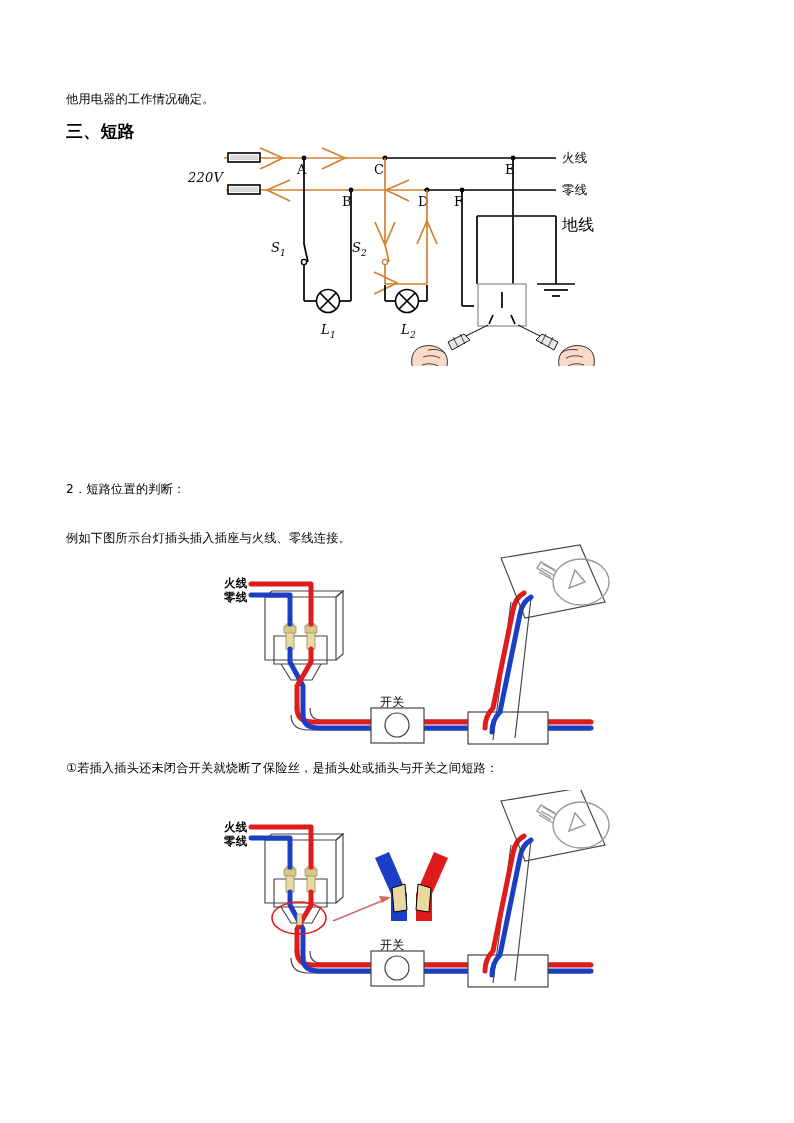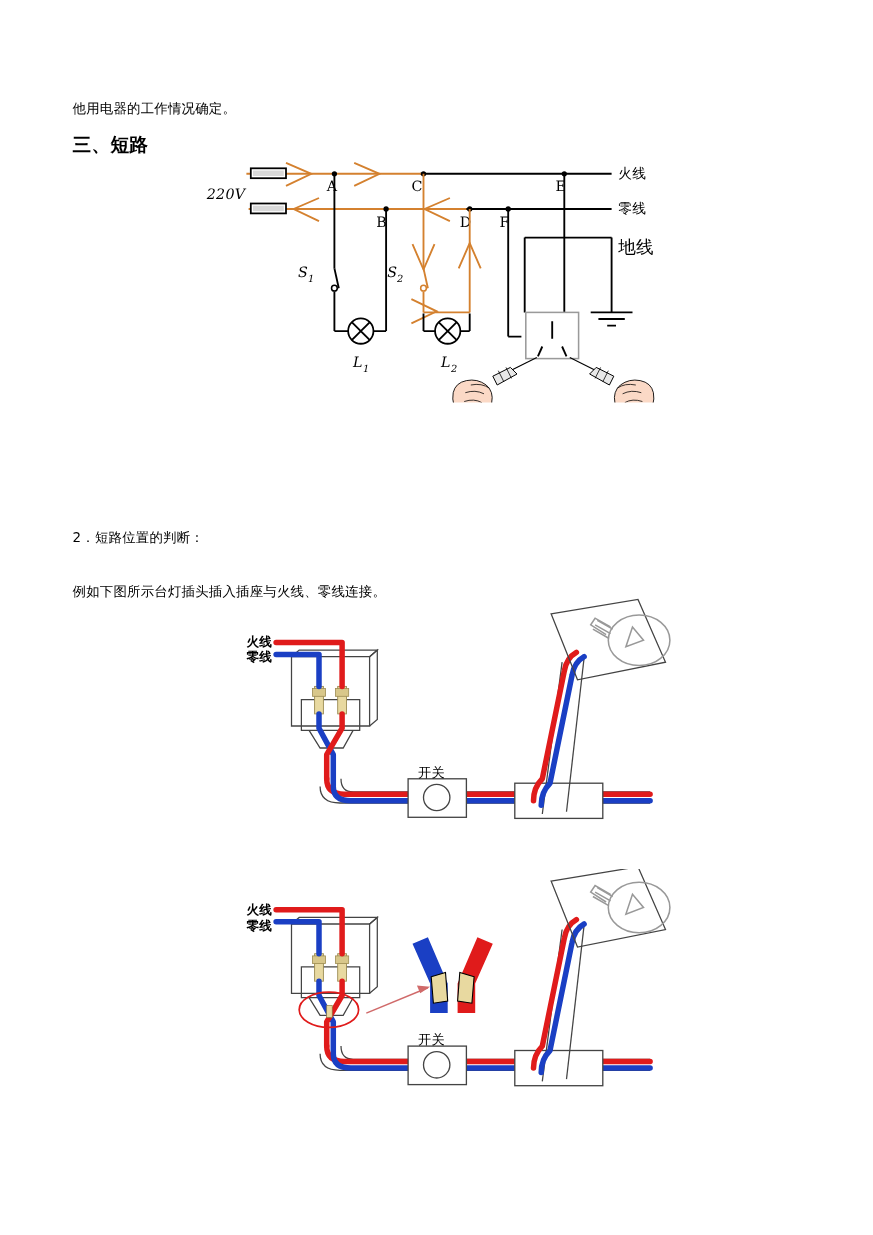--- a/index.html
+++ b/index.html
@@ -245,20 +245,21 @@
       <ellipse class="bulb" cx="388" cy="42" rx="28" ry="23"></ellipse>
       <path class="bulb" d="M362,30 L348,22 L344,28 L358,37"></path>
       <path class="bulb" d="M350,24 L364,32 M348,28 L362,36 M346,32 L360,40"></path>
       <path class="bulb" d="M382,30 L376,48 L392,42 Z"></path>
     </svg>
   </div>
   <div class="txt" style="left:224px;top:576px;font-size:11.5px;font-weight:bold;">火线</div>
   <div class="txt" style="left:224px;top:590px;font-size:11.5px;font-weight:bold;">零线</div>
   <div class="txt" style="left:380px;top:694px;font-size:12px;">开关</div>
 
+  <div class="txt" style="left:66px;top:760px;">①若插入插头还未闭合开关就烧断了保险丝，是插头处或插头与开关之间短路：</div>
 
   <div class="fig" style="left:193px;top:790px;">
     <svg width="420" height="210" viewBox="0 0 420 210">
       <defs>
         <style>
           .ln2{stroke:#444;stroke-width:1.15;fill:none;}
           .red2{stroke:#e01b1b;stroke-width:5;fill:none;stroke-linecap:round;stroke-linejoin:round;}
           .blu2{stroke:#1a3fc4;stroke-width:5;fill:none;stroke-linecap:round;stroke-linejoin:round;}
           .bulb2{stroke:#999;stroke-width:1.4;fill:none;}
         </style>

